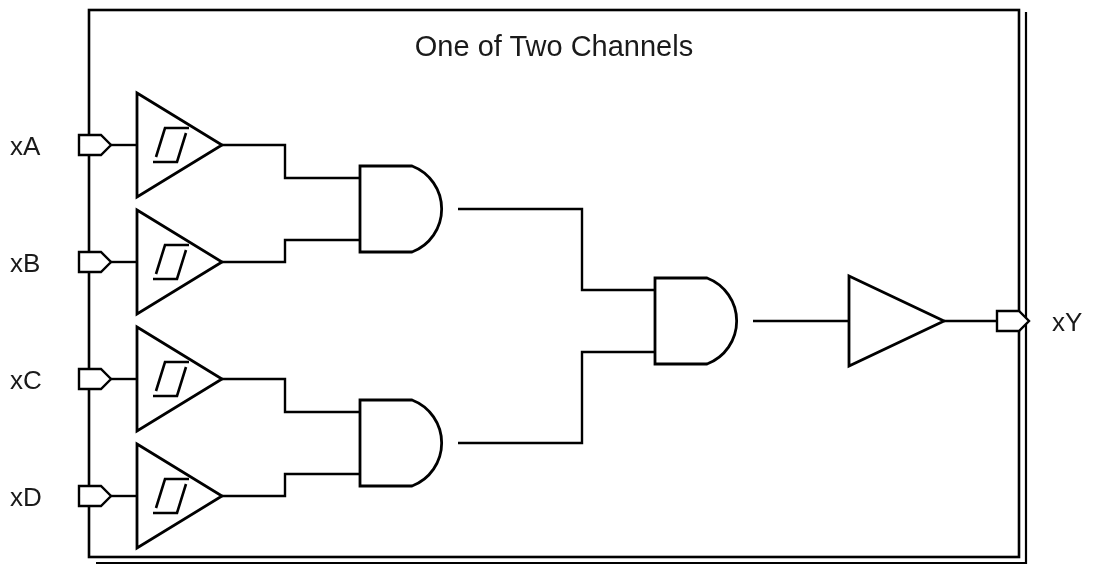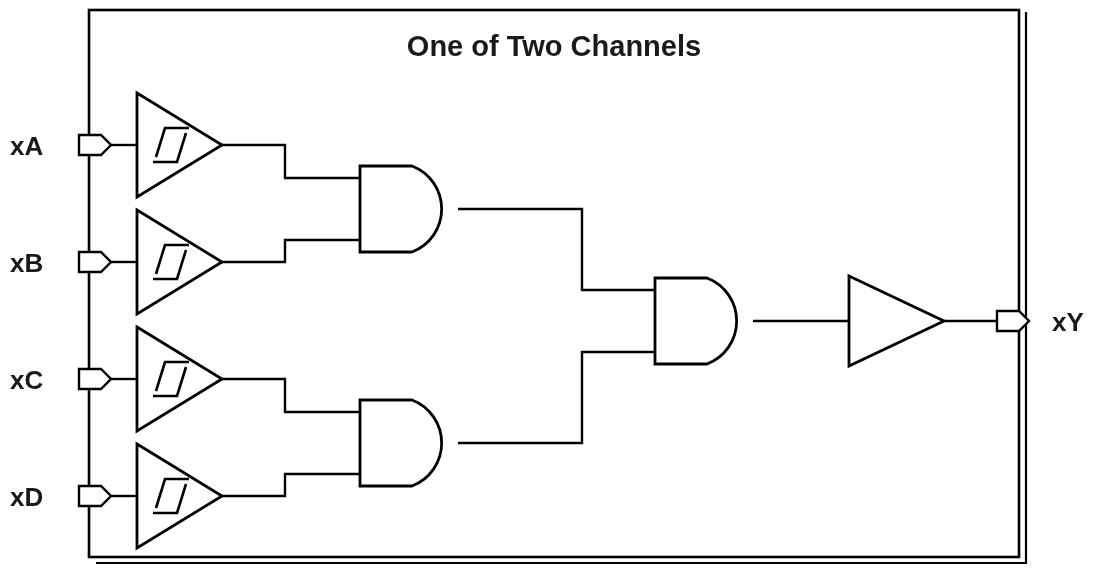--- a/index.html
+++ b/index.html
@@ -10,21 +10,20 @@
   }
   body {
     font-family: "Liberation Sans", "DejaVu Sans", sans-serif;
   }
   #canvas {
     position: relative;
     width: 1100px;
     height: 573px;
     background: #ffffff;
     overflow: hidden;
-    font-weight: bold;
   }
   svg#diagram {
     display: block;
     width: 1100px;
     height: 573px;
   }
   .wire {
     fill: none;
     stroke: #000000;
     stroke-width: 2.4;

